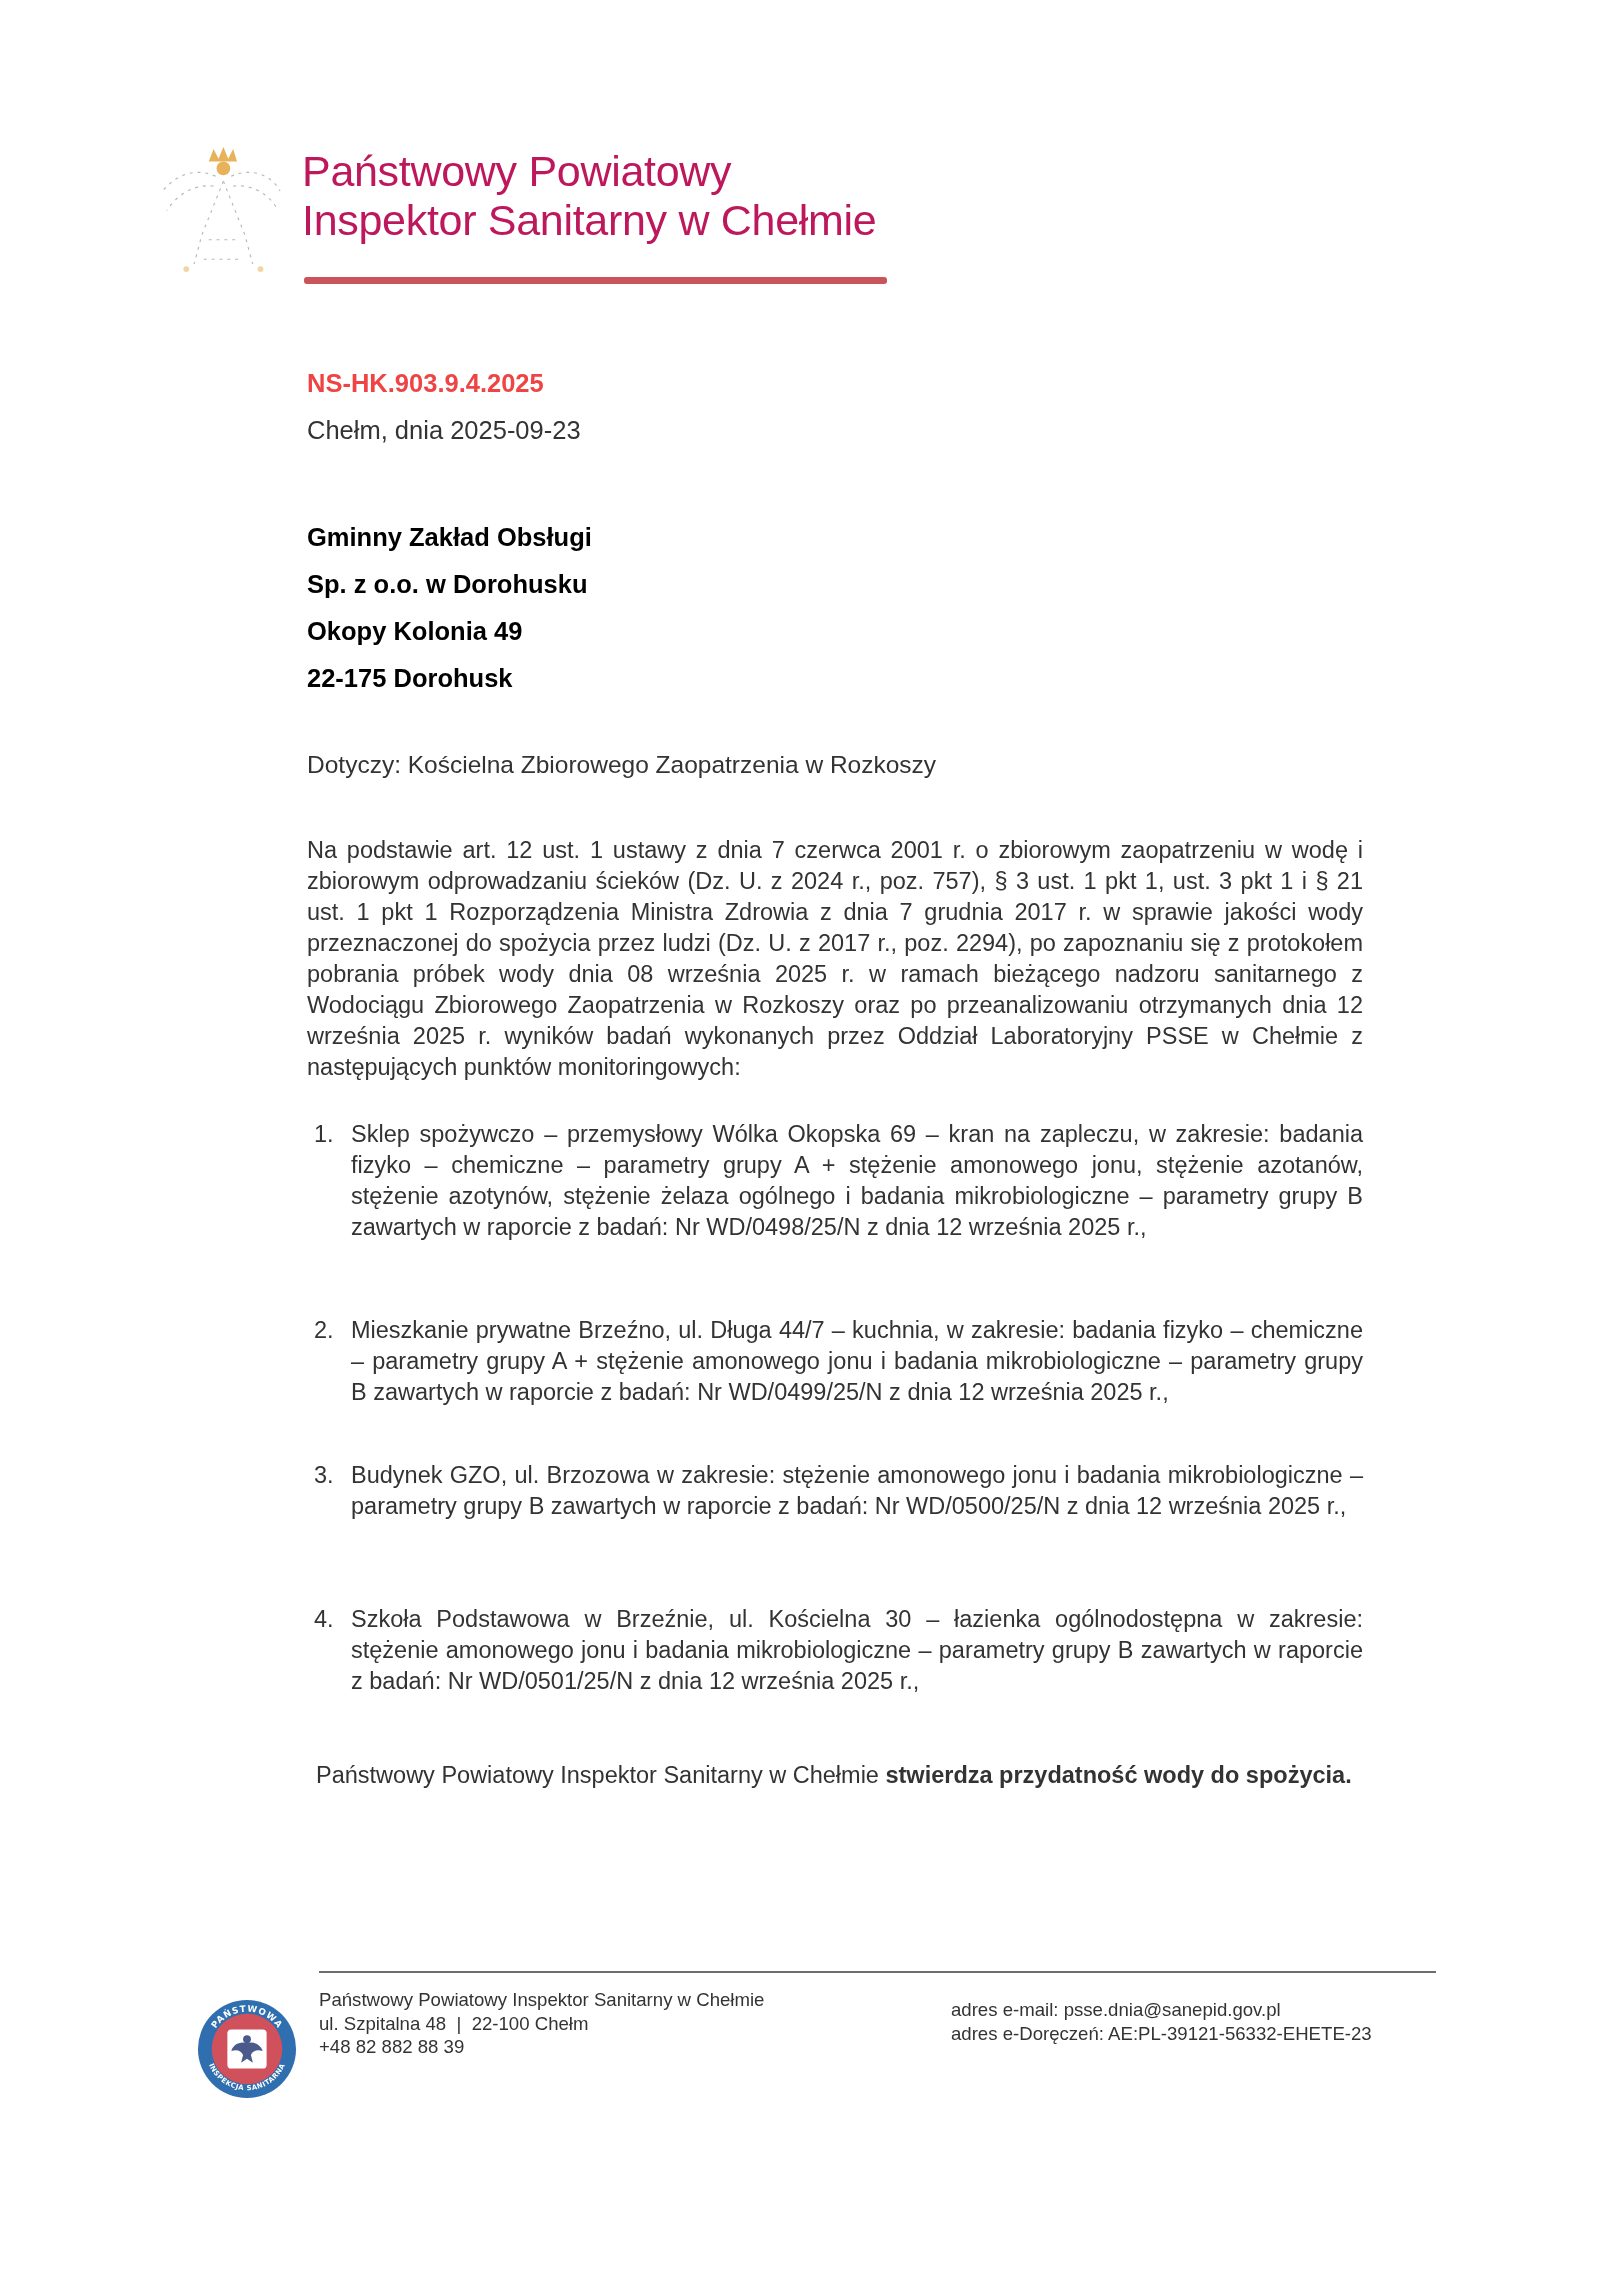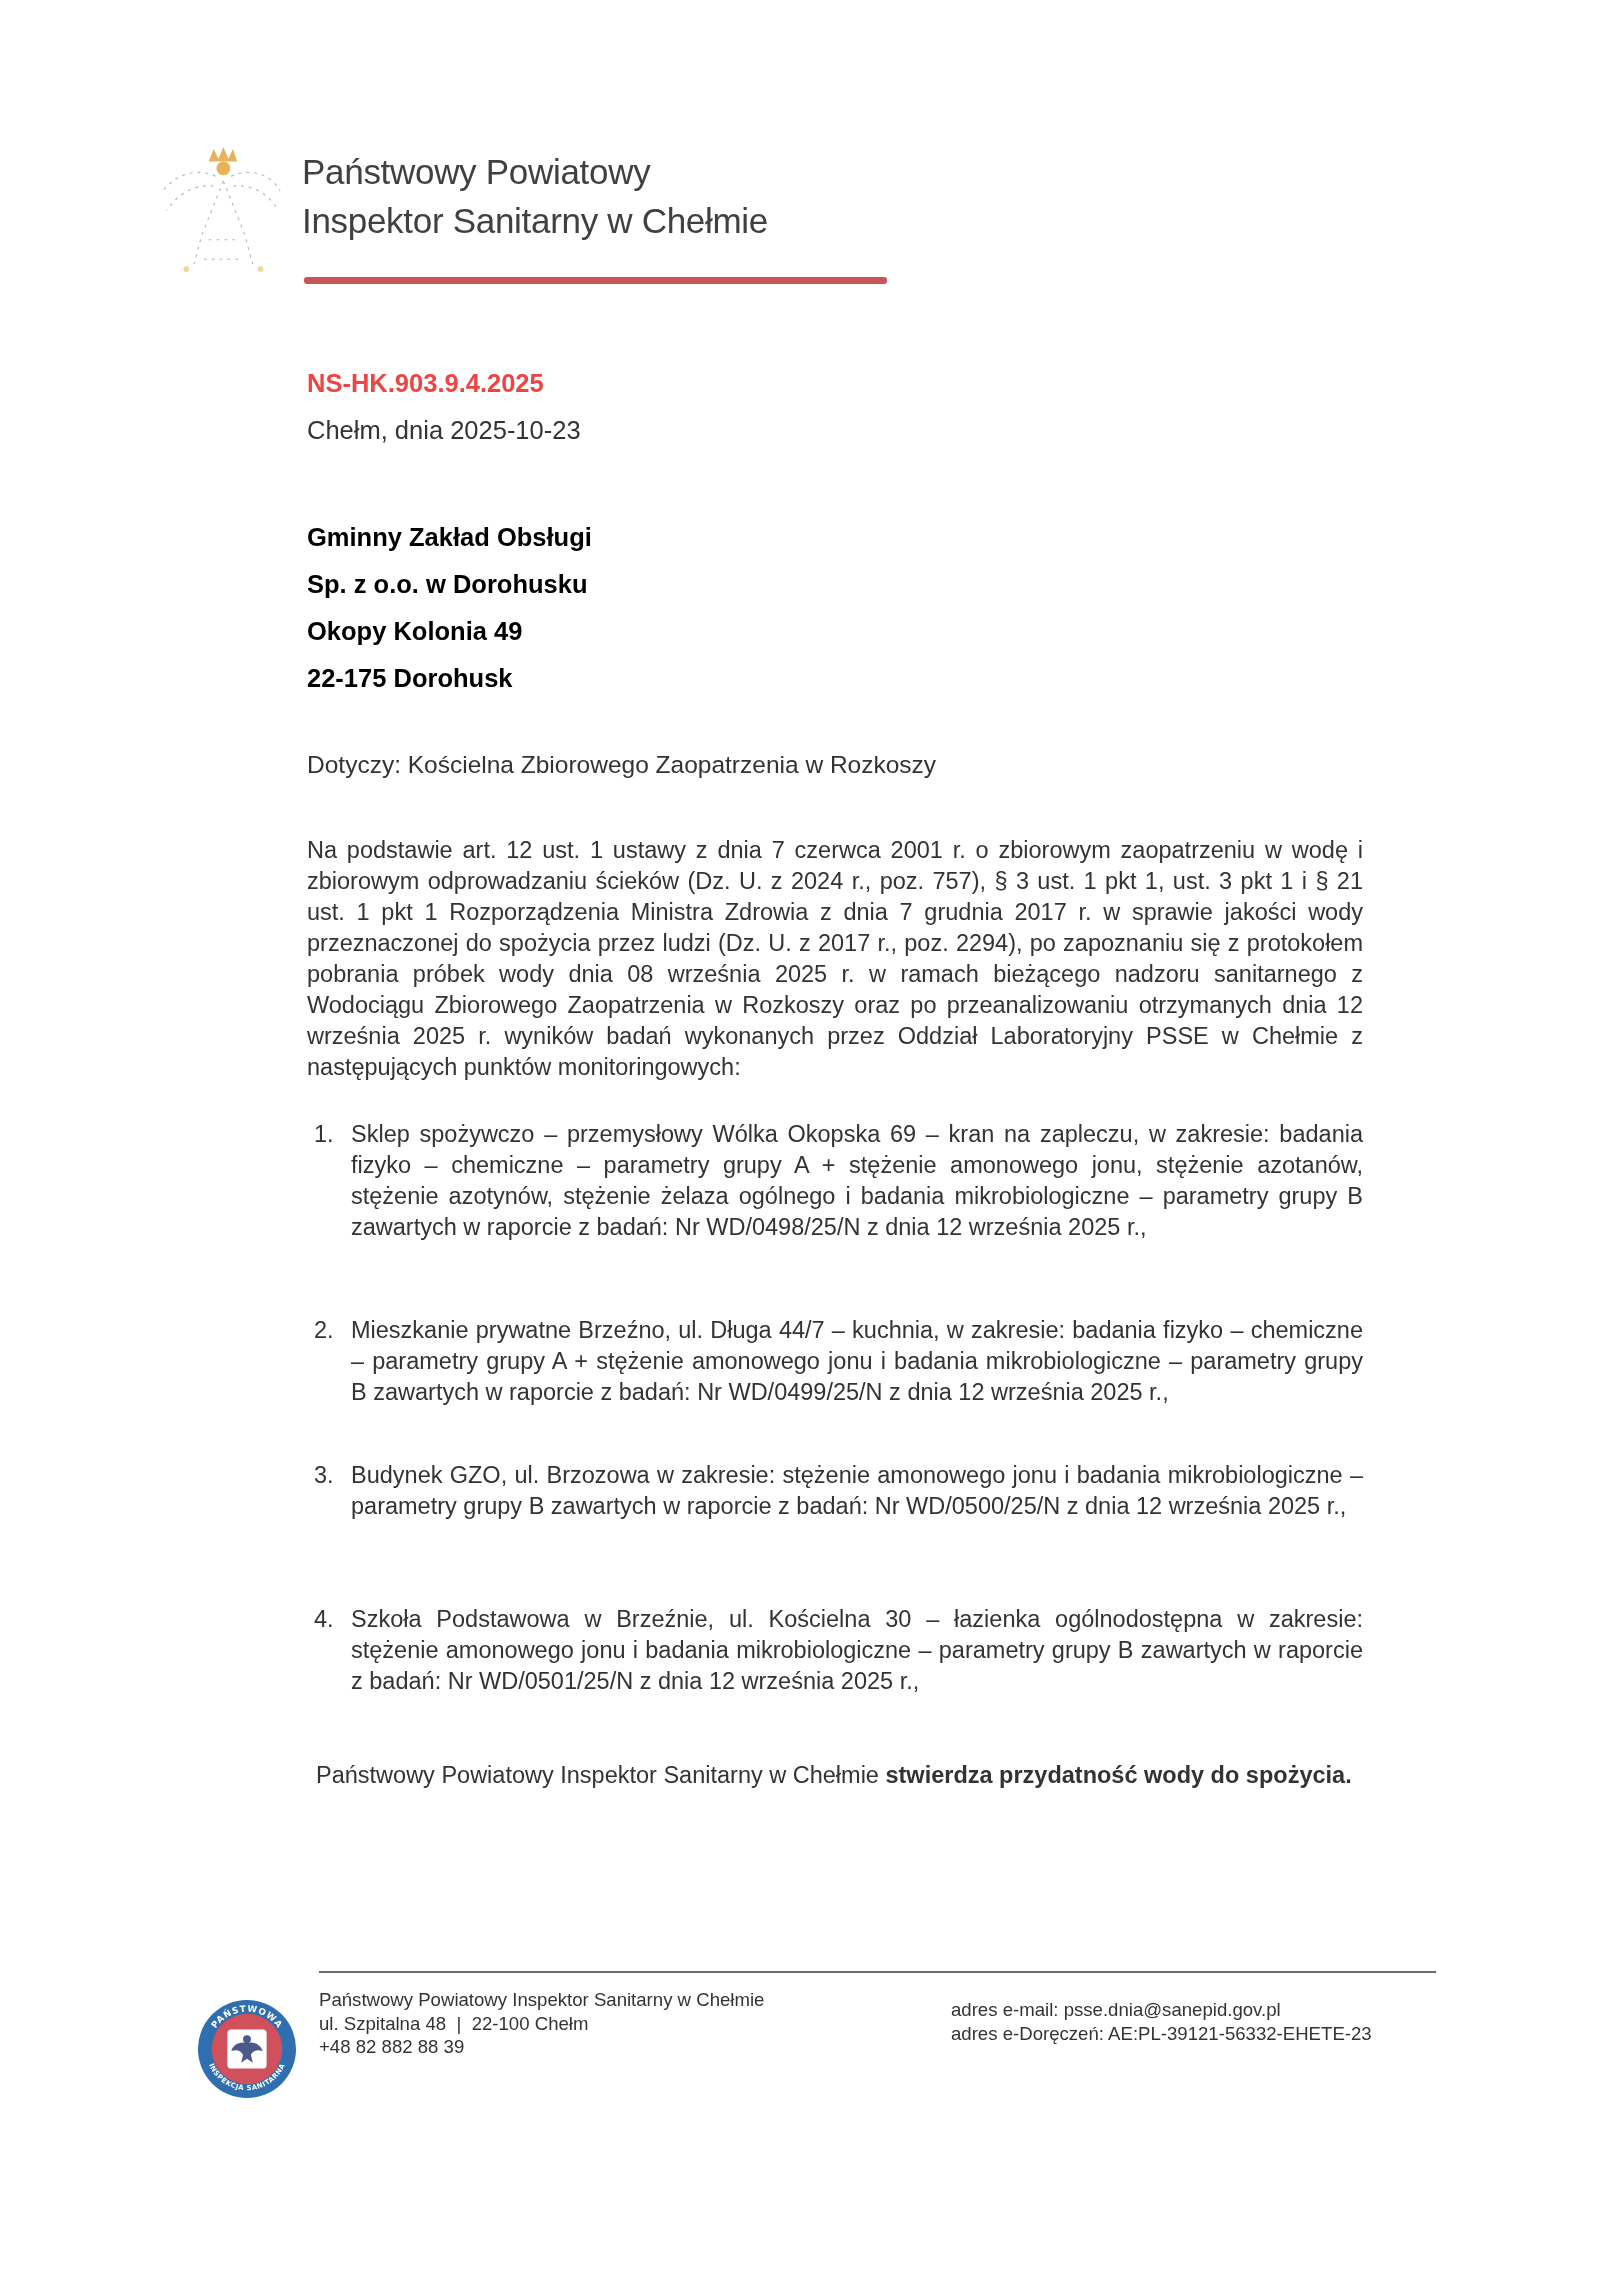--- a/index.html
+++ b/index.html
@@ -6,22 +6,22 @@
   body {
     width: 1620px; height: 2292px; position: relative; overflow: hidden;
     font-family: "Liberation Sans", "DejaVu Sans", sans-serif;
     color: #2f2f2f;
   }
   .abs { position: absolute; }
 
   
   #emblem { left: 155px; top: 137px; width: 127px; height: 142px; }
   #header-title {
-    left: 302px; top: 147px; font-size: 35px; line-height: 49px;
-    color: #404040; letter-spacing: -0.3px;
+    left: 302px; top: 147px; font-size: 43px; line-height: 49px;
+    color: #be185d; letter-spacing: -0.3px;
   }
   #header-rule {
     left: 304px; top: 277px; width: 583px; height: 6.9px;
     background: #c9545a; border-radius: 2.9px;
   }
 
   
   #ref-number { left: 307px; top: 369px; font-size: 25.5px; font-weight: bold; color: #ef4444; }
   #place-date { left: 307px; top: 416px; font-size: 25.5px; color: #333; }
 
@@ -78,21 +78,21 @@
     </g>
   </svg>
 </div>
 <div id="header-title" class="abs">
   <div>Państwowy Powiatowy</div>
   <div>Inspektor Sanitarny w Chełmie</div>
 </div>
 <div id="header-rule" class="abs"></div>
 
 <div id="ref-number" class="abs">NS-HK.903.9.4.2025</div>
-<div id="place-date" class="abs">Chełm, dnia 2025-10-23</div>
+<div id="place-date" class="abs">Chełm, dnia 2025-09-23</div>
 
 <div id="recipient" class="abs">
   <div>Gminny Zakład Obsługi</div>
   <div>Sp. z o.o. w Dorohusku</div>
   <div>Okopy Kolonia 49</div>
   <div>22-175 Dorohusk</div>
 </div>
 
 <div id="subject" class="abs">Dotyczy: Kościelna Zbiorowego Zaopatrzenia w Rozkoszy</div>
 

